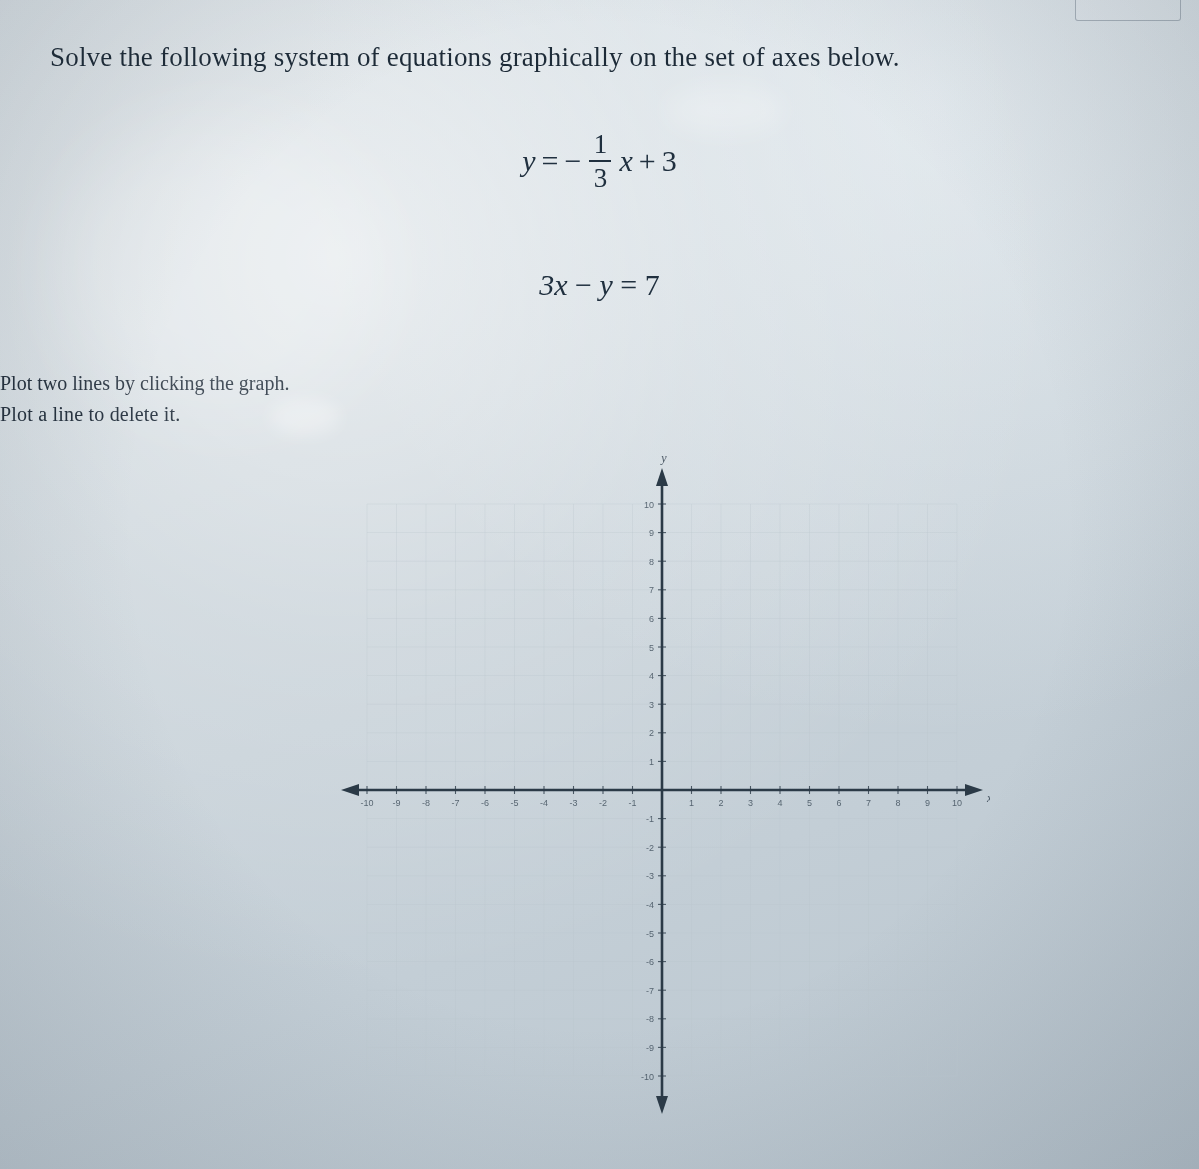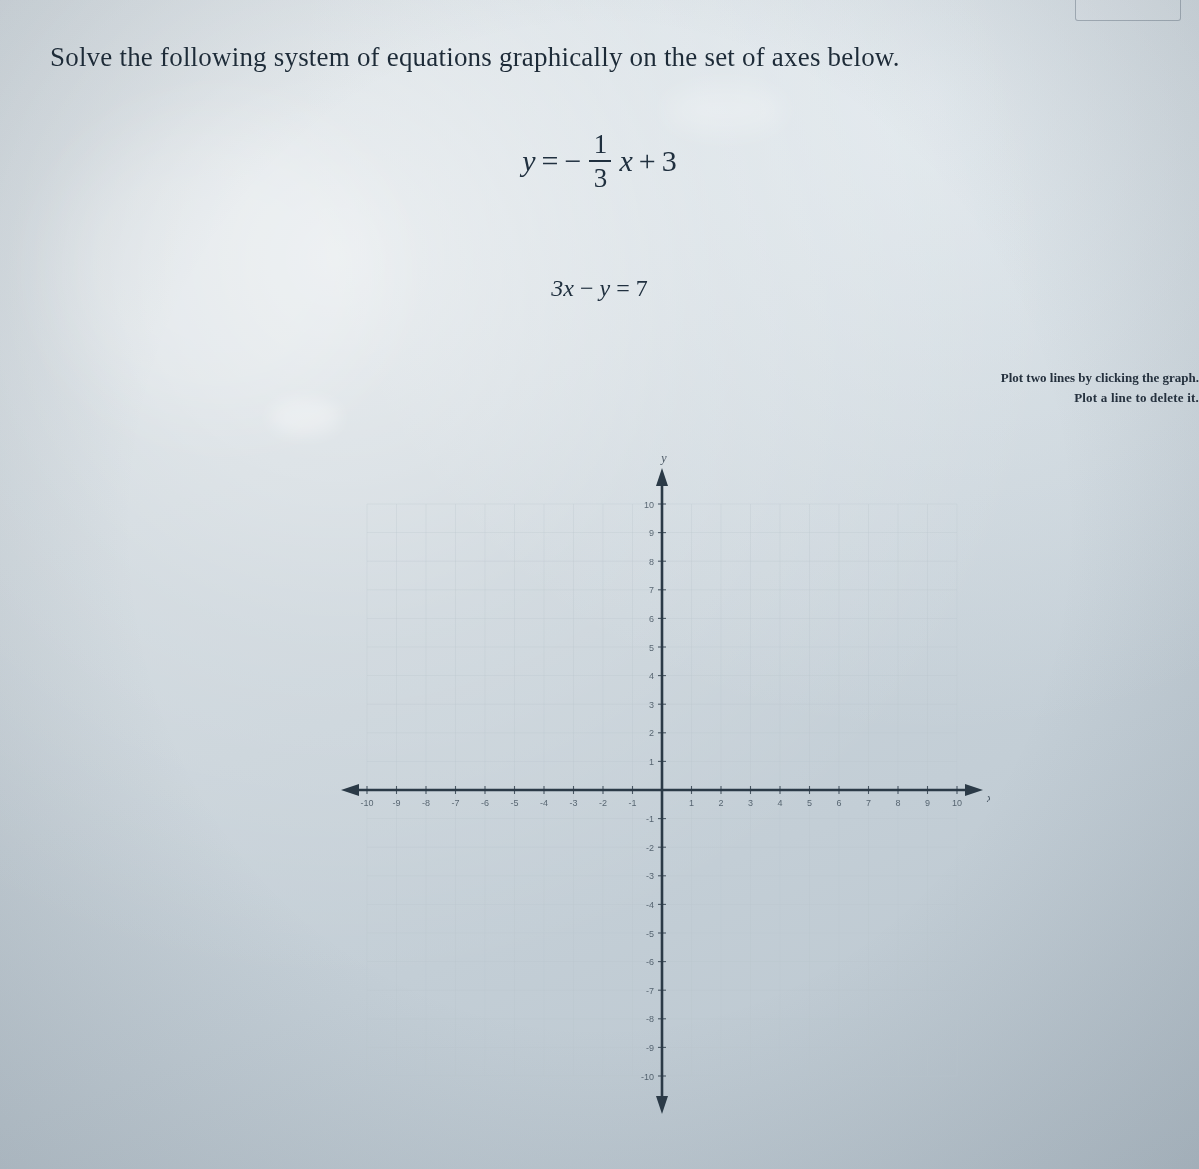--- a/index.html
+++ b/index.html
@@ -90,39 +90,38 @@
     width: 22px;
     height: 2px;
     background: #20303f;
     margin: 2px 0;
   }
   .frac .den { font-size: 27px; padding: 0 4px; }
 
   .eq2 {
     position: absolute;
     left: 0;
-    top: 275px;
+    top: 268px;
     width: 1199px;
     text-align: center;
-    font-size: 24px;
+    font-size: 30px;
     font-style: italic;
     color: #20303f;
   }
   .eq2 .op { font-style: normal; }
 
   .instructions {
     position: absolute;
     left: 0;
     top: 368px;
     width: 1199px;
-    text-align: right;
+    text-align: left;
     color: #25313e;
-    font-size: 13px;
+    font-size: 20px;
     line-height: 1.55;
-    font-weight: bold;
   }
   .instructions .l2 { letter-spacing: 0.2px; }
 
   
   .graph-wrap {
     position: absolute;
     left: 340px;
     top: 450px;
     width: 650px;
     height: 665px;

